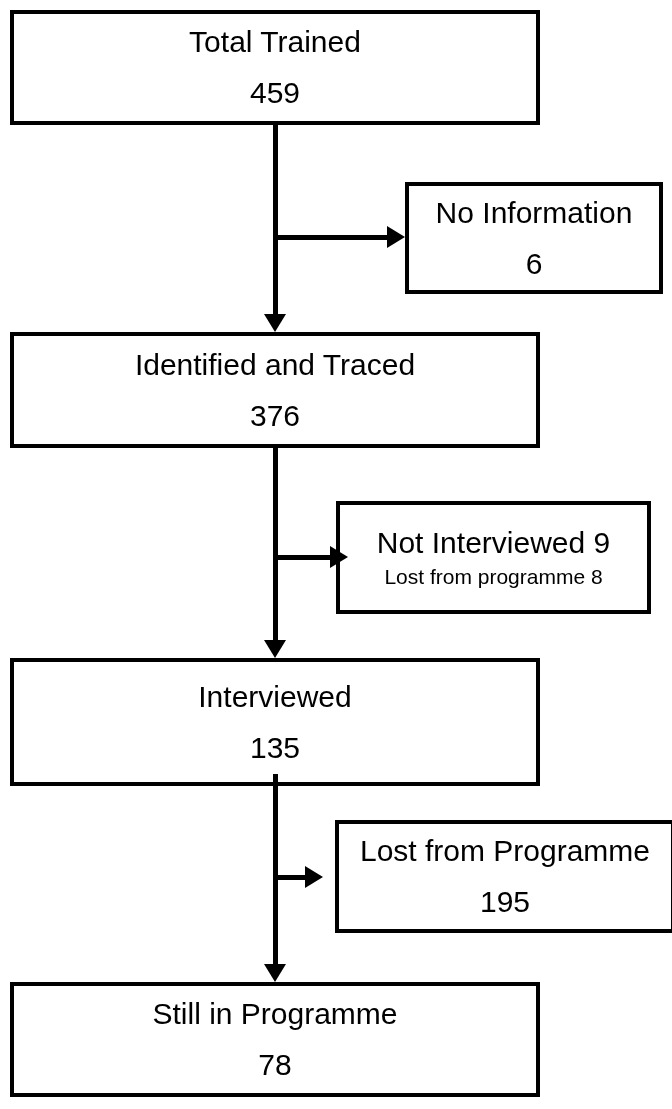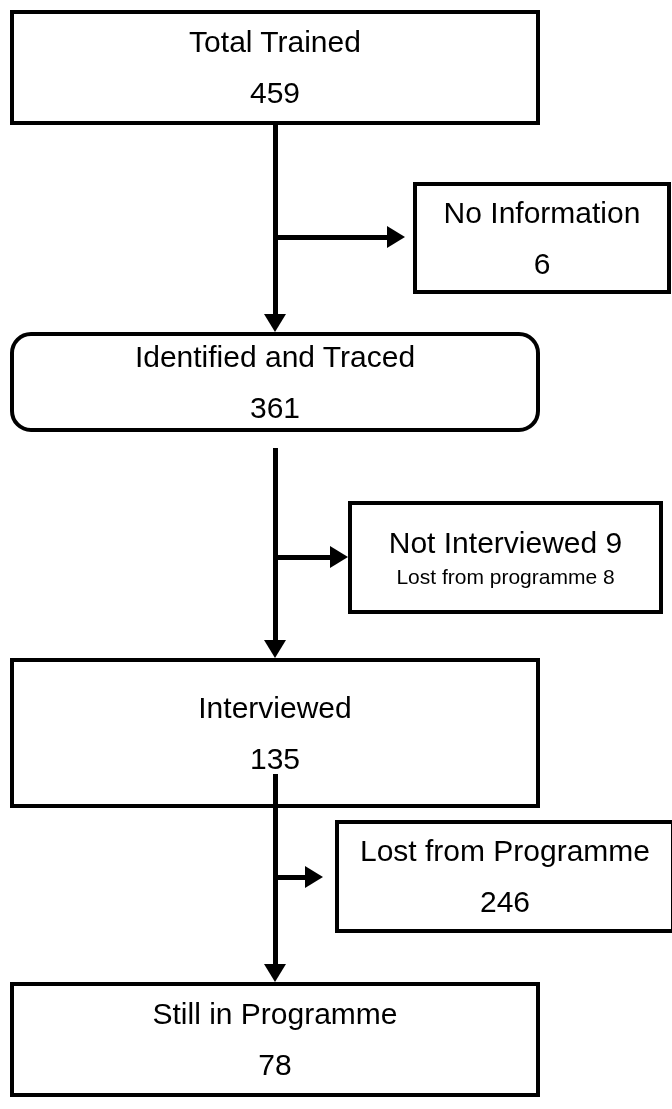--- a/index.html
+++ b/index.html
@@ -67,27 +67,27 @@
     position: absolute;
     width: 0;
     height: 0;
     border-top: 11px solid transparent;
     border-bottom: 11px solid transparent;
     border-left: 18px solid #000000;
   }
 
   
   #box-total-trained      { left: 10px;  top: 10px;  width: 530px; height: 115px; }
-  #box-identified-traced  { left: 10px;  top: 332px; width: 530px; height: 100px; border-radius: 21px; }
-  #box-interviewed        { left: 10px;  top: 658px; width: 530px; height: 150px; }
+  #box-identified-traced  { left: 10px;  top: 332px; width: 530px; height: 116px; }
+  #box-interviewed        { left: 10px;  top: 658px; width: 530px; height: 128px; }
   #box-still-in-programme { left: 10px;  top: 982px; width: 530px; height: 115px; }
 
   
-  #box-no-information       { left: 405px; top: 182px; width: 258px; height: 112px; margin-left: 8px; }
-  #box-not-interviewed      { left: 348px; top: 501px; width: 315px; height: 113px; }
+  #box-no-information       { left: 405px; top: 182px; width: 258px; height: 112px; }
+  #box-not-interviewed      { left: 336px; top: 501px; width: 315px; height: 113px; }
   #box-lost-from-programme  { left: 335px; top: 820px; width: 340px; height: 113px; }
 
   
   #vline-1 { left: 273px; top: 125px; height: 189px; }
   #vline-2 { left: 273px; top: 448px; height: 192px; }
   #vline-3 { left: 273px; top: 774px; height: 190px; }
 
   
   #ahead-down-1 { left: 264px; top: 314px; }
   #ahead-down-2 { left: 264px; top: 640px; }
@@ -108,21 +108,21 @@
 
 <div id="stage">
 
   <div class="box two-line" id="box-total-trained">
     <div class="label">Total Trained</div>
     <div class="value">459</div>
   </div>
 
   <div class="box two-line" id="box-identified-traced">
     <div class="label">Identified and Traced</div>
-    <div class="value">361</div>
+    <div class="value">376</div>
   </div>
 
   <div class="box two-line" id="box-interviewed">
     <div class="label">Interviewed</div>
     <div class="value">135</div>
   </div>
 
   <div class="box two-line" id="box-still-in-programme">
     <div class="label">Still in Programme</div>
     <div class="value">78</div>
@@ -133,21 +133,21 @@
     <div class="value">6</div>
   </div>
 
   <div class="box multi" id="box-not-interviewed">
     <div class="heading">Not Interviewed 9</div>
     <div class="sub">Lost from programme 8</div>
   </div>
 
   <div class="box two-line" id="box-lost-from-programme">
     <div class="label">Lost from Programme</div>
-    <div class="value">246</div>
+    <div class="value">195</div>
   </div>
 
   <div class="vline" id="vline-1"></div>
   <div class="vline" id="vline-2"></div>
   <div class="vline" id="vline-3"></div>
 
   <div class="arrow-down" id="ahead-down-1"></div>
   <div class="arrow-down" id="ahead-down-2"></div>
   <div class="arrow-down" id="ahead-down-3"></div>
 

